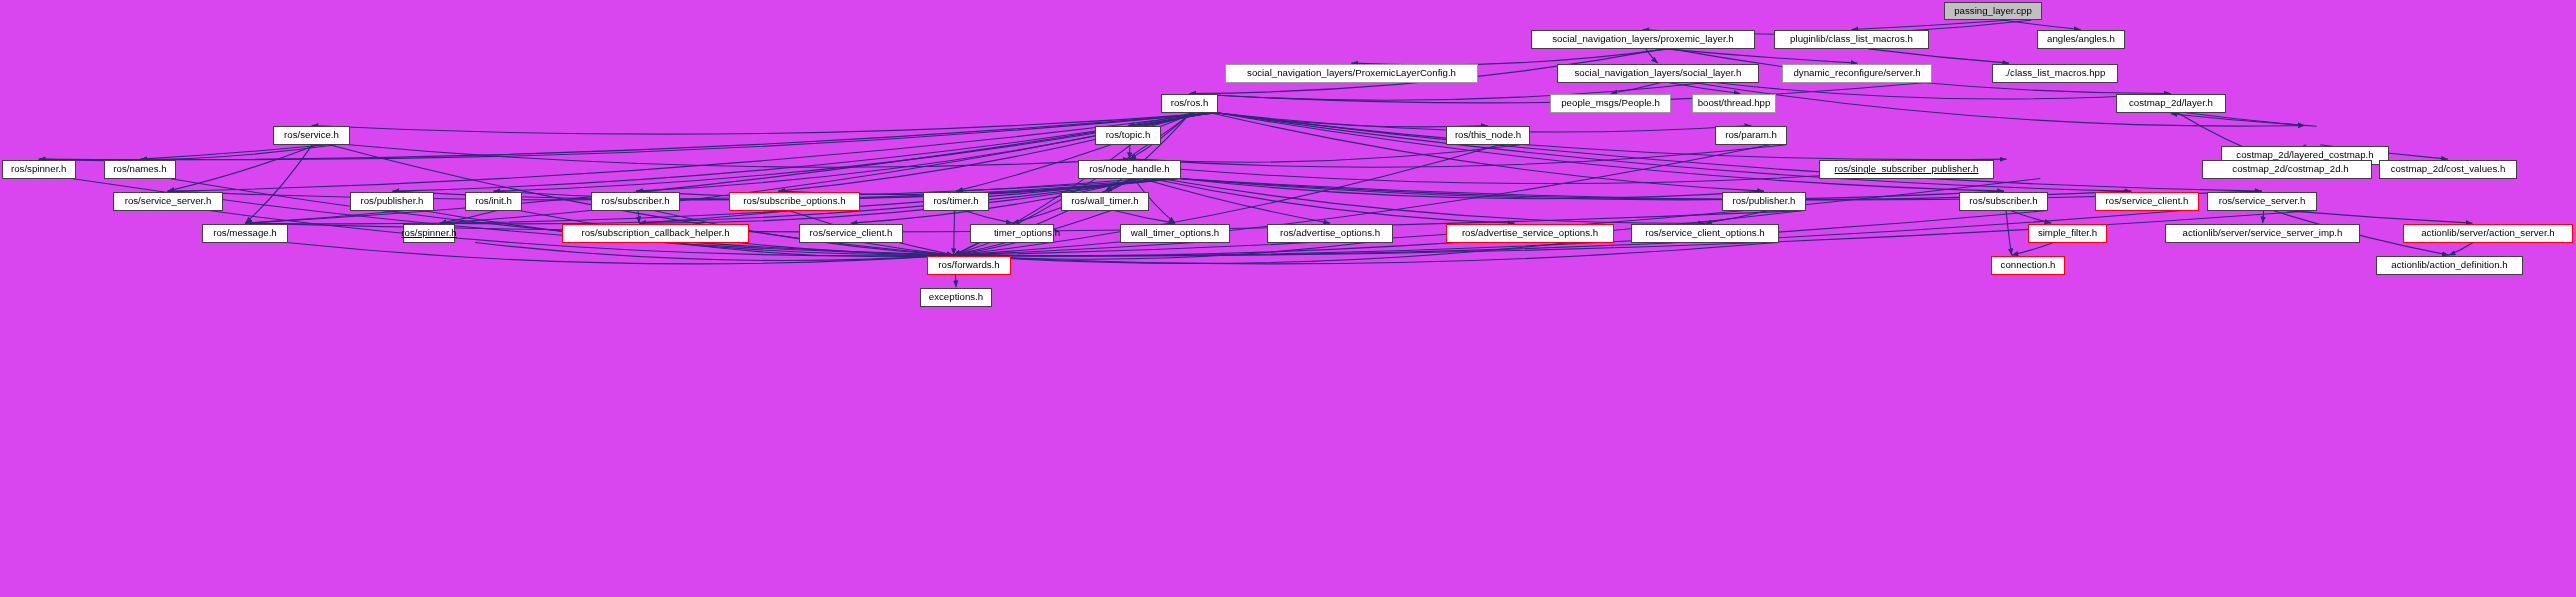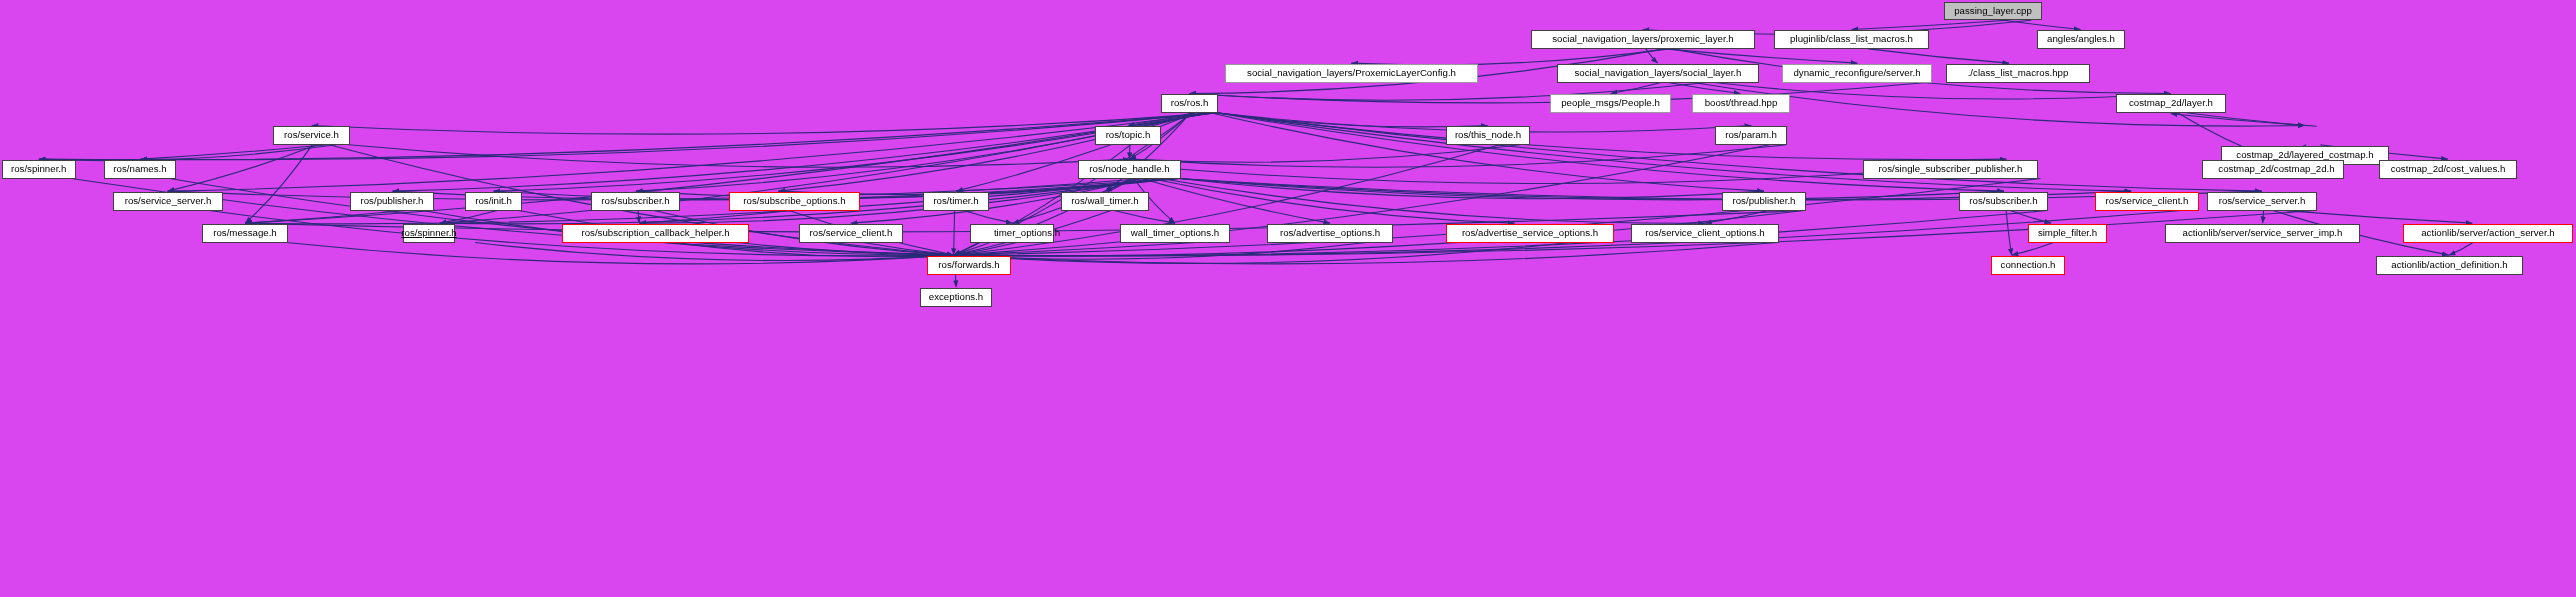--- a/index.html
+++ b/index.html
@@ -142,35 +142,35 @@
       </g>
   </svg>
   <div id="nodes">
       <div class="node root" style="left: 1944px; top: 1.7px; width: 98px;">passing_layer.cpp</div>
       <div class="node" style="left: 1531px; top: 30px; width: 224px;">social_navigation_layers/proxemic_layer.h</div>
       <div class="node" style="left: 1774px; top: 30px; width: 155px;">pluginlib/class_list_macros.h</div>
       <div class="node" style="left: 2037px; top: 30px; width: 88px;">angles/angles.h</div>
       <div class="node grey" style="left: 1225px; top: 64px; width: 253px;">social_navigation_layers/ProxemicLayerConfig.h</div>
       <div class="node" style="left: 1557px; top: 64px; width: 202px;">social_navigation_layers/social_layer.h</div>
       <div class="node grey" style="left: 1782px; top: 64px; width: 150px;">dynamic_reconfigure/server.h</div>
-      <div class="node" style="left: 1946px; top: 64px; width: 144px;">./class_list_macros.hpp</div>
+      <div class="node" style="left: 1992px; top: 64px; width: 126px;">./class_list_macros.hpp</div>
       <div class="node" style="left: 1161px; top: 94px; width: 57px;">ros/ros.h</div>
       <div class="node grey" style="left: 1550px; top: 94px; width: 121px;">people_msgs/People.h</div>
-      <div class="node grey" style="left: 1692px; top: 94px; width: 98px;">boost/thread.hpp</div>
+      <div class="node grey" style="left: 1692px; top: 94px; width: 84px;">boost/thread.hpp</div>
       <div class="node" style="left: 2116px; top: 94px; width: 110px;">costmap_2d/layer.h</div>
       <div class="node" style="left: 273px; top: 126px; width: 77px;">ros/service.h</div>
       <div class="node" style="left: 1095px; top: 126px; width: 66px;">ros/topic.h</div>
       <div class="node" style="left: 1446px; top: 126px; width: 84px;">ros/this_node.h</div>
       <div class="node" style="left: 1715px; top: 126px; width: 72px;">ros/param.h</div>
       <div class="node" style="left: 2221px; top: 126px; width: 168px; margin-top: 20px;">costmap_2d/layered_costmap.h</div>
       <div class="node" style="left: 1.7px; top: 160px; width: 74px;">ros/spinner.h</div>
       <div class="node" style="left: 104px; top: 160px; width: 72px;">ros/names.h</div>
       <div class="node" style="left: 1078px; top: 160px; width: 103px;">ros/node_handle.h</div>
-      <div class="node" style="left: 1863px; top: 160px; width: 175px;">ros/single_subscriber_publisher.h</div>
-      <div class="node" style="left: 2202px; top: 160px; width: 142px; padding-left: 12px;">costmap_2d/costmap_2d.h</div>
+      <div class="node" style="left: 1819px; top: 160px; width: 175px; text-decoration: underline;">ros/single_subscriber_publisher.h</div>
+      <div class="node" style="left: 2202px; top: 160px; width: 170px; padding-left: 12px;">costmap_2d/costmap_2d.h</div>
       <div class="node" style="left: 2379px; top: 160px; width: 138px;">costmap_2d/cost_values.h</div>
       <div class="node" style="left: 113px; top: 192px; width: 110px;">ros/service_server.h</div>
       <div class="node" style="left: 350px; top: 192px; width: 84px;">ros/publisher.h</div>
       <div class="node" style="left: 465px; top: 192px; width: 57px;">ros/init.h</div>
       <div class="node" style="left: 591px; top: 192px; width: 89px;">ros/subscriber.h</div>
       <div class="node red" style="left: 713px; top: 192px; width: 131px;">ros/subscribe_options.h</div>
       <div class="node" style="left: 923px; top: 192px; width: 66px;">ros/timer.h</div>
       <div class="node" style="left: 1061px; top: 192px; width: 88px;">ros/wall_timer.h</div>
       <div class="node" style="left: 1722px; top: 192px; width: 84px;">ros/publisher.h</div>
       <div class="node" style="left: 1959px; top: 192px; width: 89px;">ros/subscriber.h</div>

